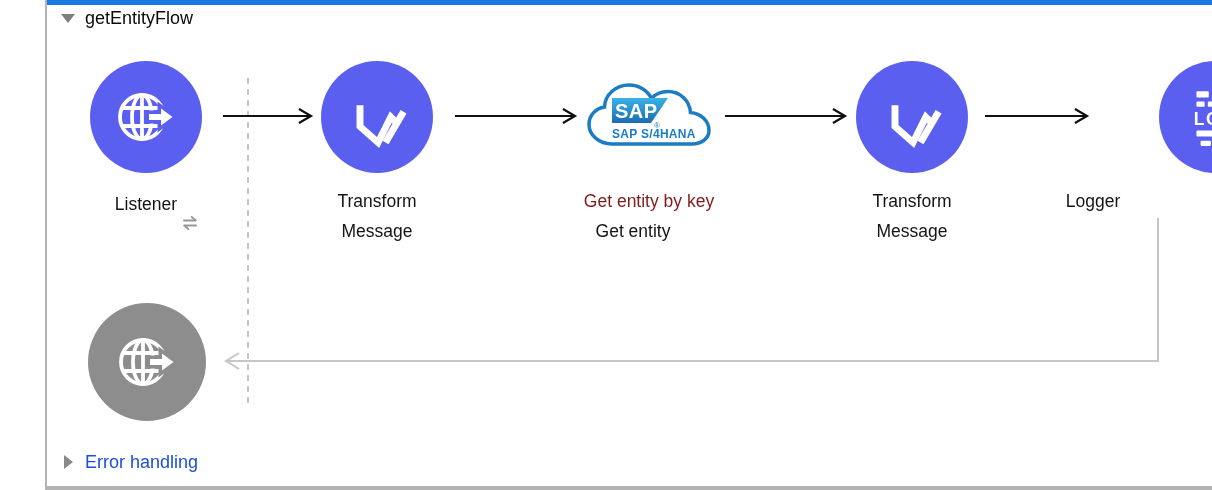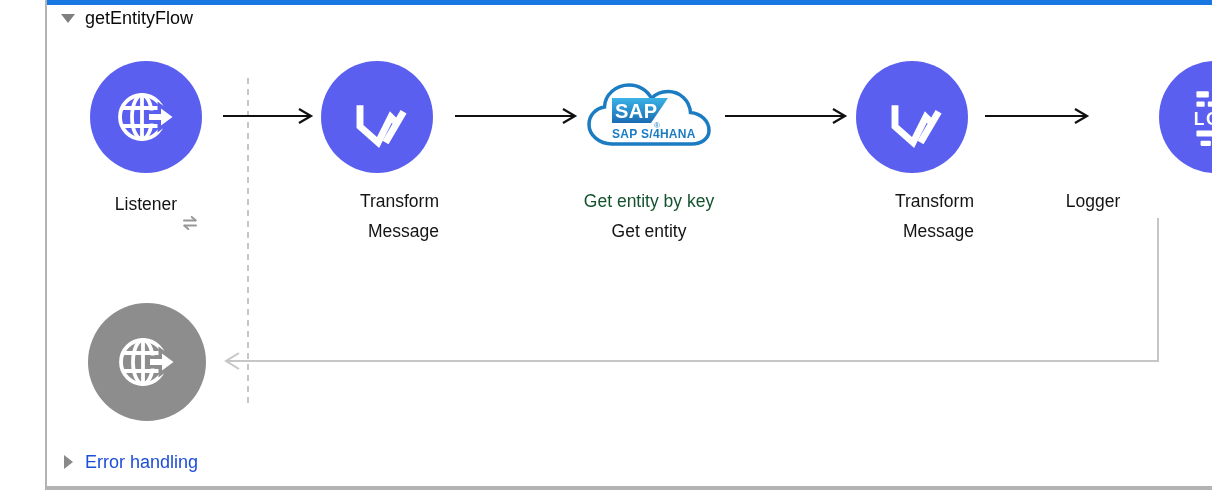--- a/index.html
+++ b/index.html
@@ -23,22 +23,22 @@
   .purple{--c:#5a5ff0;background:#5a5ff0;}
   .dim{--c:#8d8d8d;background:#8d8d8d;}
   .node-circle.dim{width:118px;height:118px;}
   .glyph{display:block;}
 
   .badge{position:absolute;left:85px;top:147px;width:29px;height:29px;border-radius:50%;
     background:#ffffff;display:flex;align-items:center;justify-content:center;}
 
   .node-label{position:absolute;transform:translateX(-50%);text-align:center;
     font-size:17.5px;line-height:30px;color:#141414;white-space:nowrap;}
-  .wrap2{white-space:normal;width:124px;text-align:right;}
-  .muted{color:#14532d;}
+  .wrap2{white-space:normal;width:124px;}
+  .muted{color:#7f1d1d;}
 
   .sap-cloud{position:absolute;left:537px;top:80px;}
   .sap-logo-text{font-family:"Liberation Sans",sans-serif;font-weight:bold;font-size:20px;fill:#ffffff;letter-spacing:0.5px;}
   .sap-reg{font-family:"Liberation Sans",sans-serif;font-size:8px;fill:#1b7cc2;}
   .sap-product{font-family:"Liberation Sans",sans-serif;font-weight:bold;font-size:12px;fill:#1b7cc2;letter-spacing:0.3px;}
   .log-text{font-family:"Liberation Sans",sans-serif;font-weight:bold;font-size:17px;fill:#ffffff;letter-spacing:1.5px;}
 </style>
 </head>
 <body>
 
@@ -114,21 +114,21 @@
           <stop offset="1" stop-color="#1a6cb3"></stop>
       </linearGradient>
     </defs>
     <path d="M28,64 C15,64 5,55 5,44.5 C5,35.5 11.5,28.5 20.5,27 C21,14.5 32,5 45,5 C55,5 63.5,10.5 67.5,18.5 C71.5,14 77.5,11.5 84,11.5 C96,11.5 105.5,20.5 106.5,32.5 C117,33.5 125,41 125,50.5 C125,58.5 117.5,64 108,64 Z" fill="#ffffff" stroke="#1b7cc2" stroke-width="3.5"></path>
     <polygon points="28,18 84,18 67,43 28,43" fill="url(#sapg)"></polygon>
     <text class="sap-logo-text" x="31" y="38">SAP</text>
     <text class="sap-reg" x="70" y="48">®</text>
     <text class="sap-product" x="28" y="58">SAP S/4HANA</text>
   </svg>
   <div class="node-label muted" style="left:602px;top:186px;">Get entity by key</div>
-  <div class="node-label" style="left:602px;top:216px;text-align:center;">Get entity</div>
+  <div class="node-label" style="left:586px;top:216px;text-align:center;">Get entity</div>
 
   <div class="node-circle purple" style="left:809px;top:61px;">
     <svg class="glyph" width="68" height="68" viewBox="0 0 64 64">
       <g stroke="#fff" stroke-width="6.5" fill="none" stroke-linejoin="miter">
         <path d="M16,21 V41 L33,56 L45,32 L51,38"></path>
         <path d="M40,56 L57,27"></path>
       </g>
     </svg>
   </div>
   <div class="node-label wrap2" style="left:865px;top:186px;">Transform Message</div>

